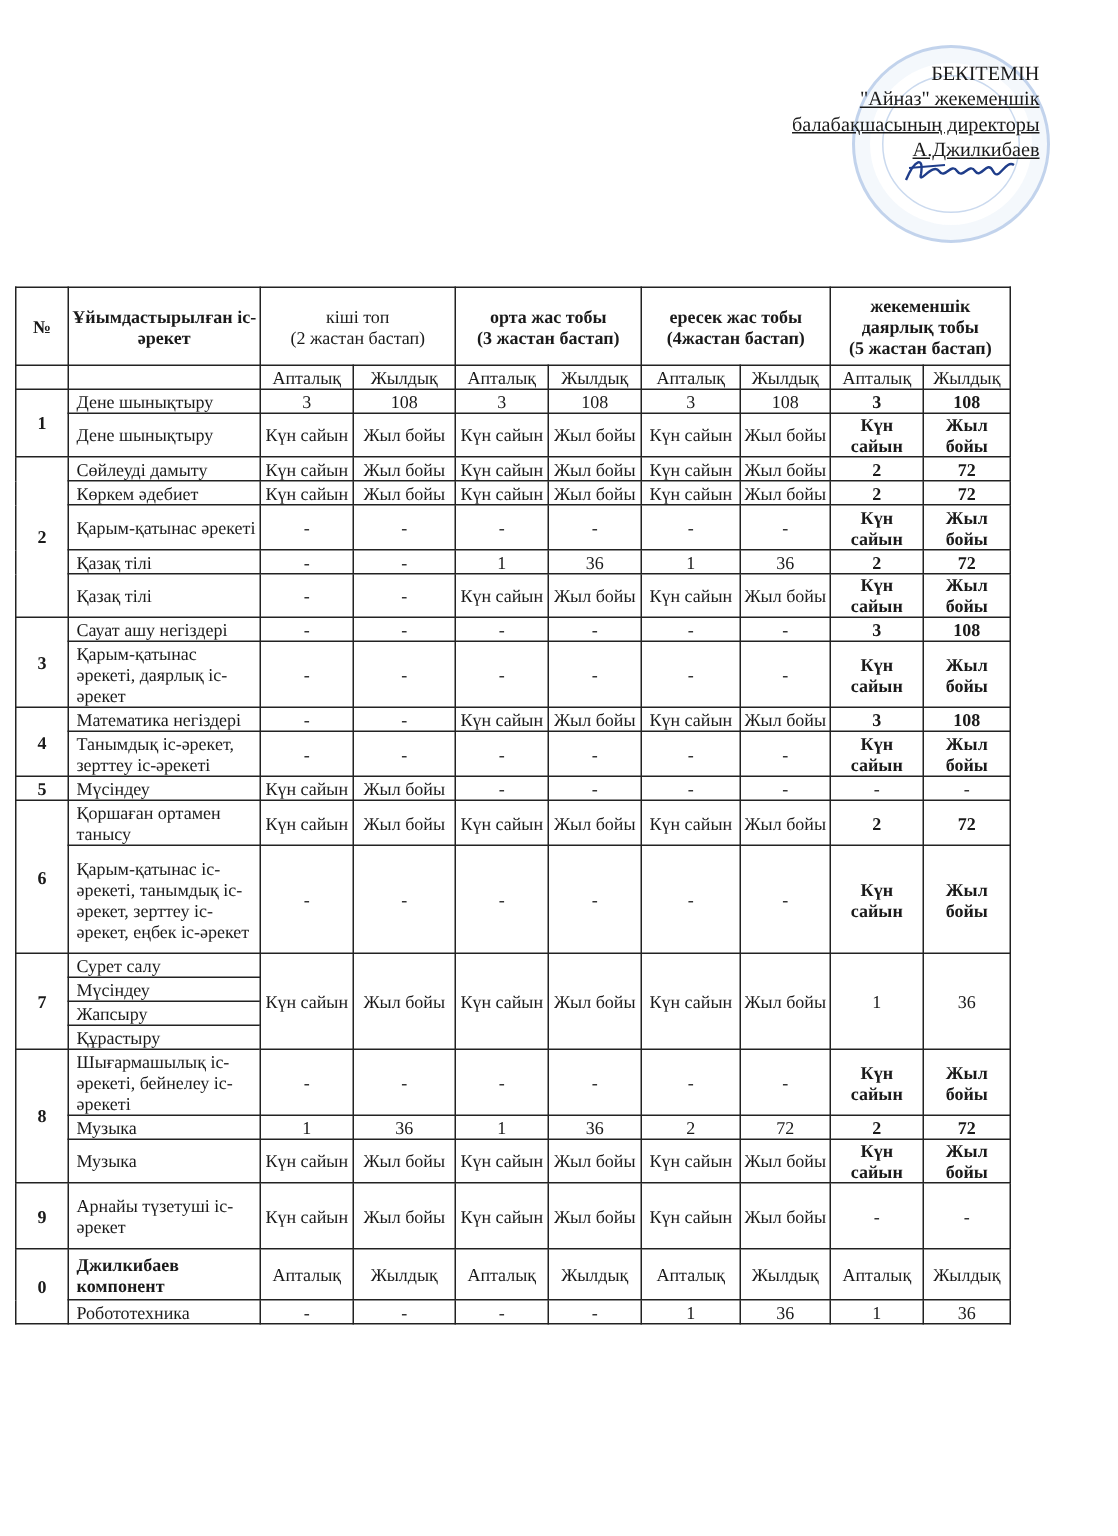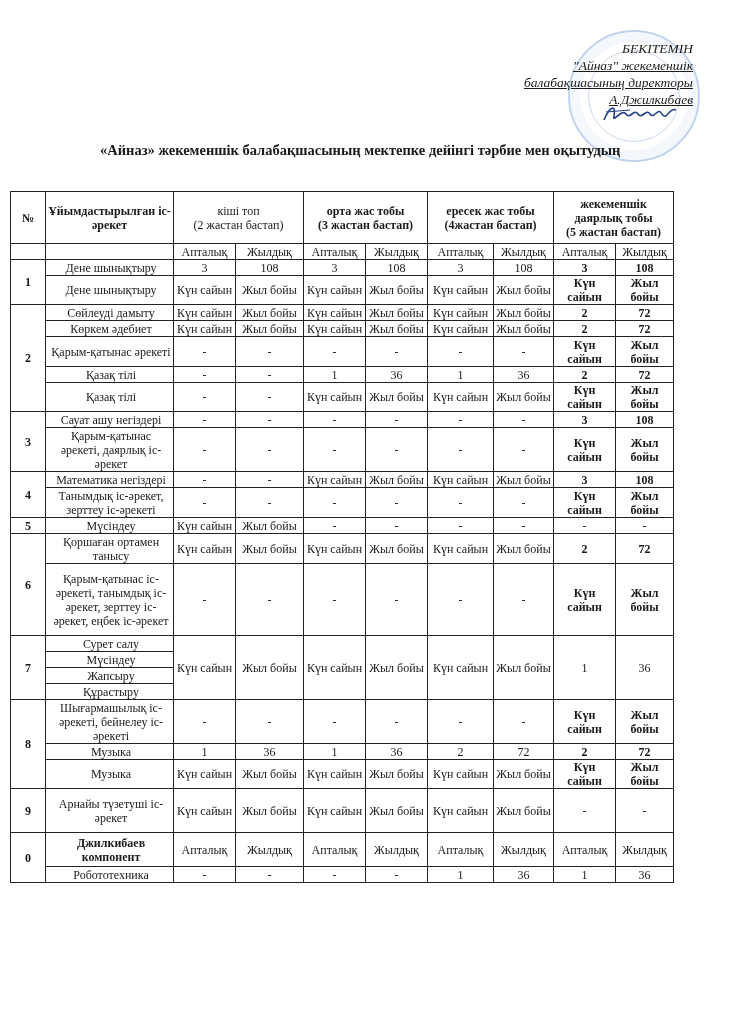--- a/index.html
+++ b/index.html
@@ -1,34 +1,34 @@
 <!DOCTYPE html>
 <html><head>
 <meta charset="utf-8">
 <style>
   html, body { margin: 0; padding: 0; background: #ffffff; }
   body { width: 745px; height: 1024px; position: relative; overflow: hidden;
          font-family: "Liberation Serif", "DejaVu Serif", serif; color: #1a1a1a; }
   .approve { position: absolute; right: 52px; top: 40px; text-align: right;
              font-size: 13.5px; line-height: 17px; }
-  .approve div { display: block; font-style: italic; }
+  .approve div { display: block; }
   .approve .ul { text-decoration: underline; }
   .stamp { position: absolute; left: 568px; top: 30px; width: 128px; height: 128px;
            border-radius: 50%; border: 2px solid rgba(80,130,200,0.35);
            box-shadow: inset 0 0 0 10px rgba(120,160,220,0.08); }
   .stamp::after { content: ""; position: absolute; left: 18px; top: 18px; right: 18px; bottom: 18px;
                   border-radius: 50%; border: 1.5px solid rgba(80,130,200,0.3); }
   .signature { position: absolute; left: 600px; top: 100px; width: 80px; height: 28px; }
   .title { position: absolute; left: 100px; top: 138px; font-weight: bold; font-size: 14.5px; line-height: 24px; }
   .title .l2 { padding-left: 14px; }
   table.plan { position: absolute; left: 10px; top: 191px; border-collapse: collapse;
                font-size: 12px; line-height: 14px; table-layout: fixed; width: 663px; }
   table.plan td, table.plan th { border: 1px solid #222; padding: 0 2px; text-align: center; vertical-align: middle; }
   table.plan th { font-weight: bold; font-size: 12px; }
-  table.plan td.act { text-align: center; padding-left: 5px; }
+  table.plan td.act { text-align: left; padding-left: 5px; }
   table.plan td.num { font-weight: bold; }
   table.plan td.bold { font-weight: bold; }
   .sub td { height: 15px; }
   .single td { height: 15px; }
 </style>
 </head>
 <body>
 
 <div class="stamp"></div>
 <svg class="signature" viewBox="0 0 80 28">
@@ -36,21 +36,20 @@
   <path d="M6 12 L30 10" stroke="#1f3d8a" stroke-width="1.2" fill="none"></path>
 </svg>
 <div class="approve">
   <div>БЕКІТЕМІН</div>
   <div class="ul">"Айназ" жекеменшік</div>
   <div class="ul">балабақшасының директоры</div>
   <div class="ul">А.Джилкибаев</div>
 </div>
 
 <div class="title">
-  <div>«Айназ» жекеменшік балабақшасының мектепке дейінгі тәрбие мен оқытудың</div>
 </div>
 
 <table class="plan">
   <colgroup>
     <col style="width:35px">
       <col style="width:128px">
     <col style="width:62px">
       <col style="width:68px">
     <col style="width:62px">
       <col style="width:62px">

